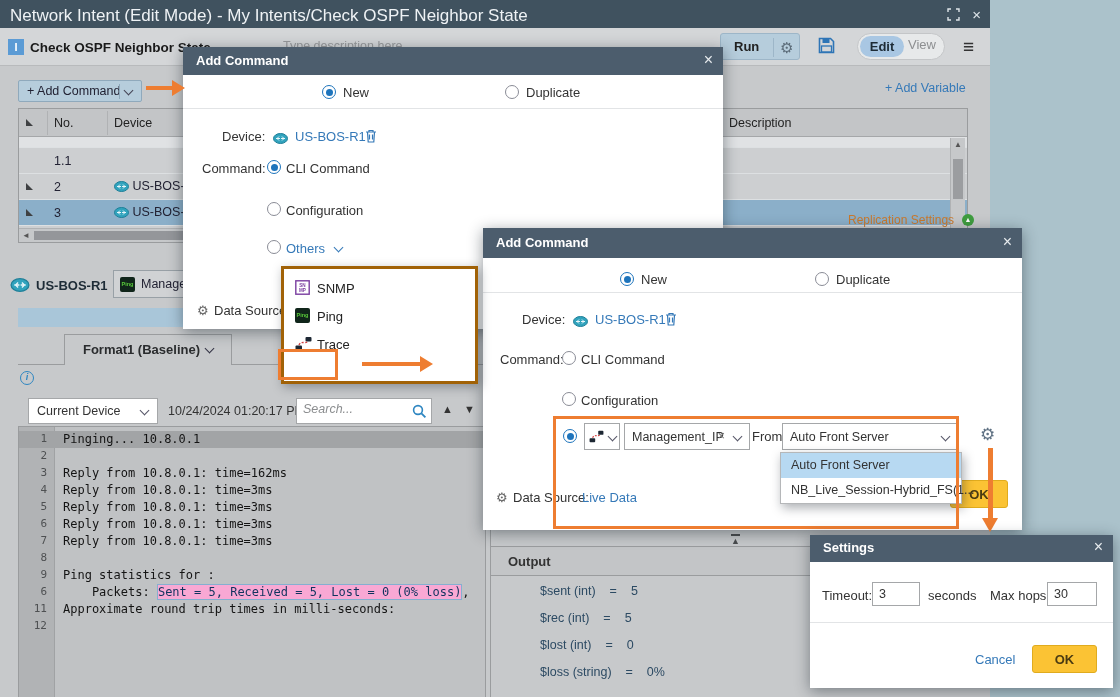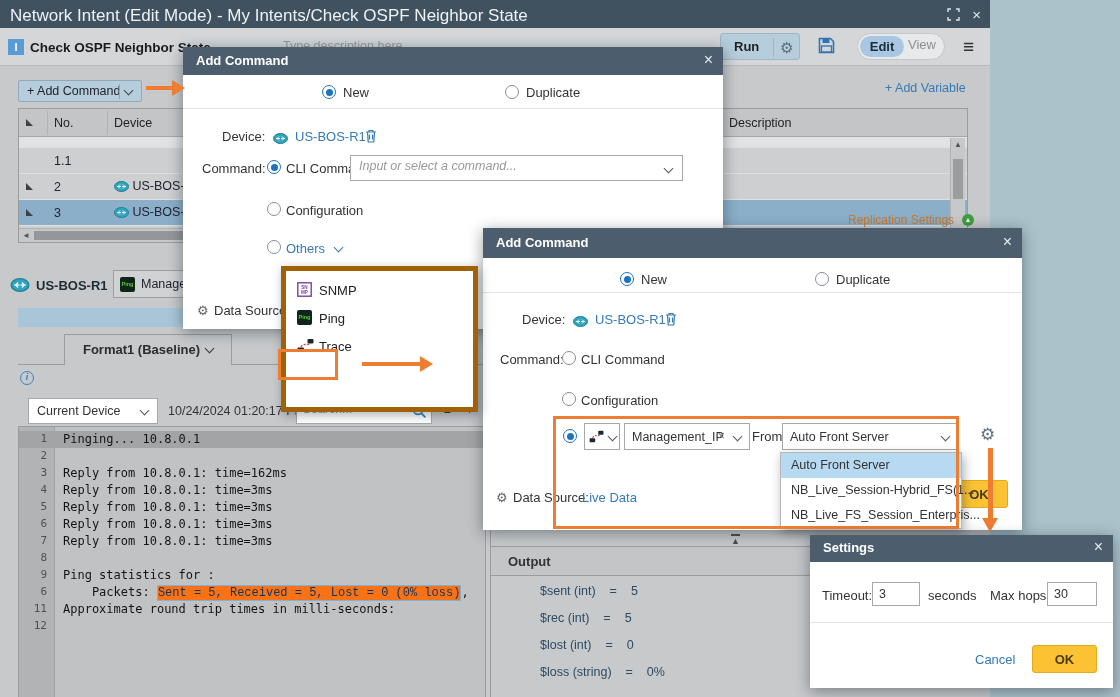--- a/index.html
+++ b/index.html
@@ -75,21 +75,21 @@
   .search svg { position:absolute; right:4px; top:5px; }
   .nav-up { position:absolute; left:442px; top:403px; font-size:11px; color:#333; }
   .nav-dn { position:absolute; left:464px; top:403px; font-size:11px; color:#333; }
   .codewrap { position:absolute; left:18px; top:426px; width:468px; height:271px; background:#c0c2c4; border:1px solid #9a9c9e; border-bottom:none; overflow:hidden; }
   .gutter { position:absolute; left:0; top:0; width:36px; height:100%; background:#b1b3b5; border-right:1px solid #a0a2a4; }
   .codelines { position:absolute; left:0; top:4px; width:100%; }
   .cline { position:relative; height:17px; }
   .cline.current { background:#a2a4a6; }
   .cline .ln { position:absolute; left:0; top:1px; width:28px; text-align:right; font-family:"DejaVu Sans Mono",monospace; font-size:11px; color:#4e5052; }
   .cline .ctext { position:absolute; left:44px; top:1px; font-family:"DejaVu Sans Mono",monospace; font-size:12px; color:#141414; white-space:pre; }
-  .sel { background:#f97316; border:1px solid #85afd0; color:#10335e;font-family:Liberation Mono, monospace; }
+  .sel { background:#f9a8d4; border:1px solid #85afd0; color:#10335e; }
 
   
   .out-bl { position:absolute; left:490px; top:243px; width:1px; height:454px; background:#9a9c9e; }
   .out-head { position:absolute; left:491px; top:546px; width:499px; height:30px; background:#c3c5c7; border-top:1px solid #9a9c9e; border-bottom:1px solid #9a9c9e; }
   .out-head .tx { position:absolute; left:17px; top:7px; font-size:13px; font-weight:bold; color:#333; }
   .collapse-ic { position:absolute; left:731px; top:534px; font-size:9px; color:#4a4c4e; border-top:2px solid #4a4c4e; line-height:9px; padding-top:1px; }
   .ovar { position:absolute; left:508px; font-size:12.5px; color:#2c4a63;margin-left:32px; }
   .ovar .eq { margin:0 14px; }
 
   
@@ -103,21 +103,21 @@
   .dl { position:absolute; font-size:13px; color:#333; }
   .blue { color:#3579b8; }
   .chv { display:inline-block; width:7px; height:7px; border-right:1.6px solid currentColor; border-bottom:1.6px solid currentColor; transform:rotate(45deg); }
   .divider { position:absolute; left:0; width:100%; height:1px; background:#e2e4e6; }
   .cli-input { position:absolute; height:26px; background:#fff; border:1px solid #a5a7a9; }
   .cli-input input { position:absolute; left:8px; top:3px; width:85%; border:none; outline:none; font-size:12.5px; font-family:"Liberation Sans",sans-serif; color:#333; }
   .cli-input input::placeholder { font-style:italic; color:#999; }
   .cli-input .chv { position:absolute; right:10px; top:9px; color:#556; }
   .trash { display:inline-block; vertical-align:-2px; }
 
-  .menu { position:absolute; left:281px; top:266px; width:197px; height:146px; background:#fff; border:5px solid #a16207; box-shadow:2px 3px 10px rgba(20,30,40,.35); z-index:30; }
+  .menu { position:absolute; left:281px; top:266px; width:197px; height:118px; background:#fff; border:3px solid #a16207; box-shadow:2px 3px 10px rgba(20,30,40,.35); z-index:30; }
   .mi { position:relative; height:28px; cursor:pointer; }
   .mi .ic { position:absolute; left:11px; top:6px; }
   .mi .lb { position:absolute; left:33px; top:7px; font-size:13px; color:#222; }
   .ping-sq { display:inline-block; width:15px; height:15px; background:#10251a; border-radius:2px; color:#58c93a; font-size:5.5px; font-weight:bold; text-align:center; line-height:15px; }
 
   .obox { position:absolute; border:3px solid #ee7d31; background:transparent; z-index:31; pointer-events:none; }
   .oarrow-shaft { position:absolute; background:#ee7d31; z-index:40; }
   .oarrow-head-r { position:absolute; width:0; height:0; border-top:8px solid transparent; border-bottom:8px solid transparent; border-left:13px solid #ee7d31; z-index:40; }
   .oarrow-head-d { position:absolute; width:0; height:0; border-left:8px solid transparent; border-right:8px solid transparent; border-top:14px solid #ee7d31; z-index:40; }
 
@@ -365,24 +365,20 @@
           <path d="M3 5.5h4M8 5.5h4M6 3.5l-2 2 2 2M9 3.5l2 2-2 2" stroke="#e8f6fa" stroke-width="1" fill="none"></path>
         </svg></span>
     <span class="dl blue" style="left:112px; top:82px;">US-BOS-R1</span>
     <span class="trash" style="position:absolute; left:182px; top:82px;"><svg width="12" height="14" viewBox="0 0 12 14">
           <path d="M1 3h10M4 3V1.5h4V3M2.5 3l.7 10h5.6l.7-10M4.5 5.5v5M7.5 5.5v5" fill="none" stroke="#3579b8" stroke-width="1.2"></path>
         </svg></span>
 
     <span class="dl" style="left:19px; top:114px;">Command:</span>
     <span class="rad on" style="left:84px; top:113px;"></span>
     <span class="dl" style="left:103px; top:114px;">CLI Command</span>
-    <div class="cli-input" style="left:167px; top:108px; width:333px;">
-      <input placeholder="Input or select a command..." style="">
-      <span class="chv"></span>
-    </div>
 
     <span class="rad" style="left:84px; top:155px;"></span>
     <span class="dl" style="left:103px; top:156px;">Configuration</span>
 
     <span class="rad" style="left:84px; top:193px;"></span>
     <span class="dl blue" style="left:103px; top:194px;">Others</span>
     <span class="chv blue" style="position:absolute; left:152px; top:197px;"></span>
 
     <span class="ds-gear" style="left:14px; top:256px;">⚙</span>
     <span class="dl" style="left:31px; top:256px;">Data Source:</span>
@@ -471,23 +467,20 @@
       <div>
 
           <div class="ddi active">
             <span class="tx">Auto Front Server</span>
           </div>
 
           <div class="ddi">
             <span class="tx">NB_Live_Session-Hybrid_FS(1...</span>
           </div>
 
-          <div class="ddi">
-            <span class="tx">NB_Live_FS_Session_Enterpris...</span>
-          </div>
         </div>
     </div>
   </div>
 
   <div class="obox" style="left:553px; top:416px; width:406px; height:113px; z-index:31;"></div>
 
   <span class="gear" style="position:absolute; left:980px; top:426px; font-size:17px; color:#5f7183; z-index:21;">⚙</span>
 
   <div class="oarrow-shaft" style="left:146px; top:86px; width:26px; height:4px;"></div>
   <div class="oarrow-head-r" style="left:172px; top:80px;"></div>

